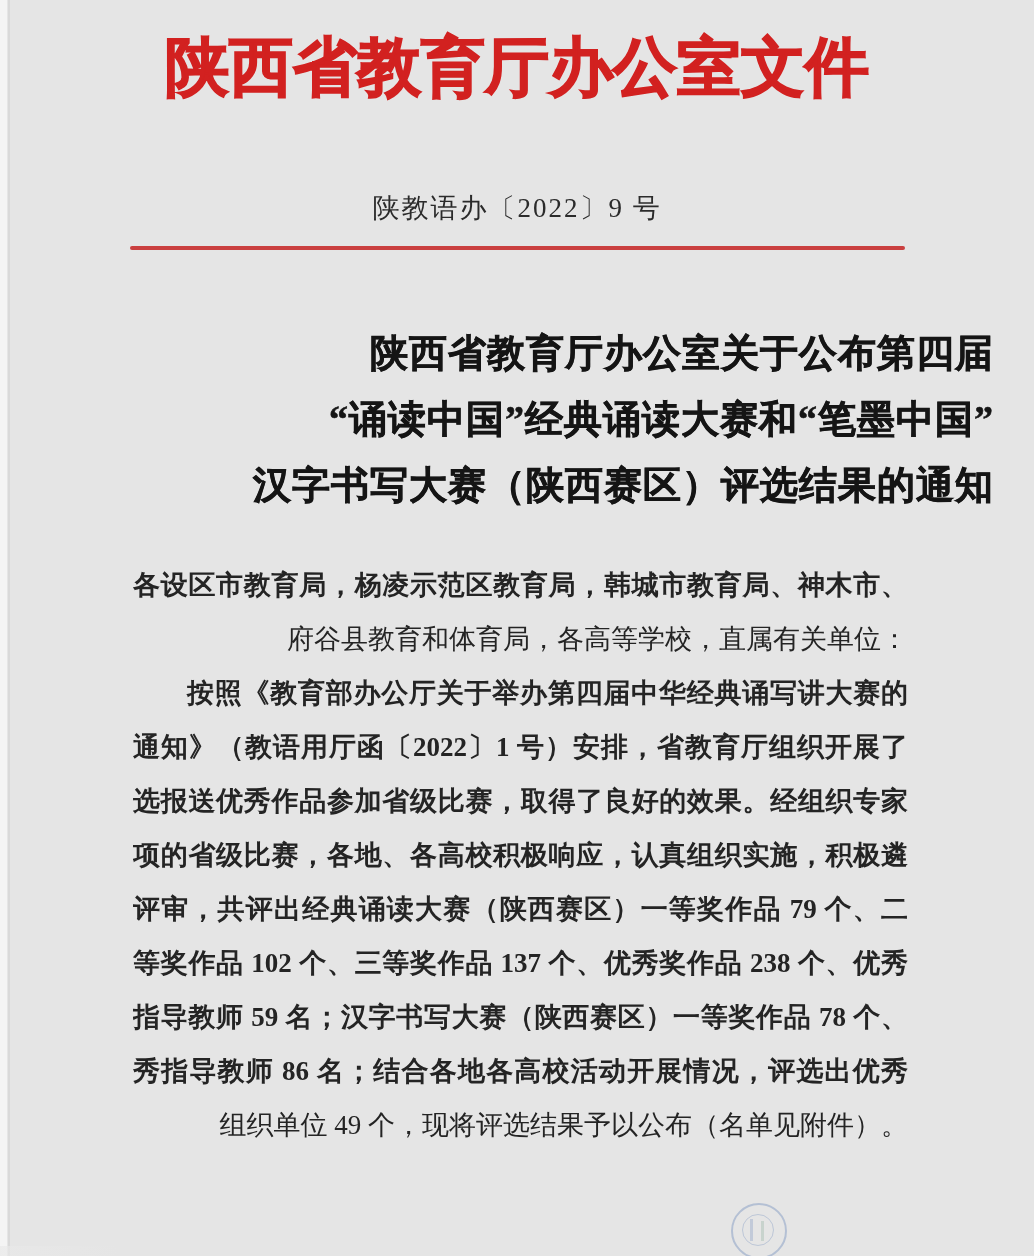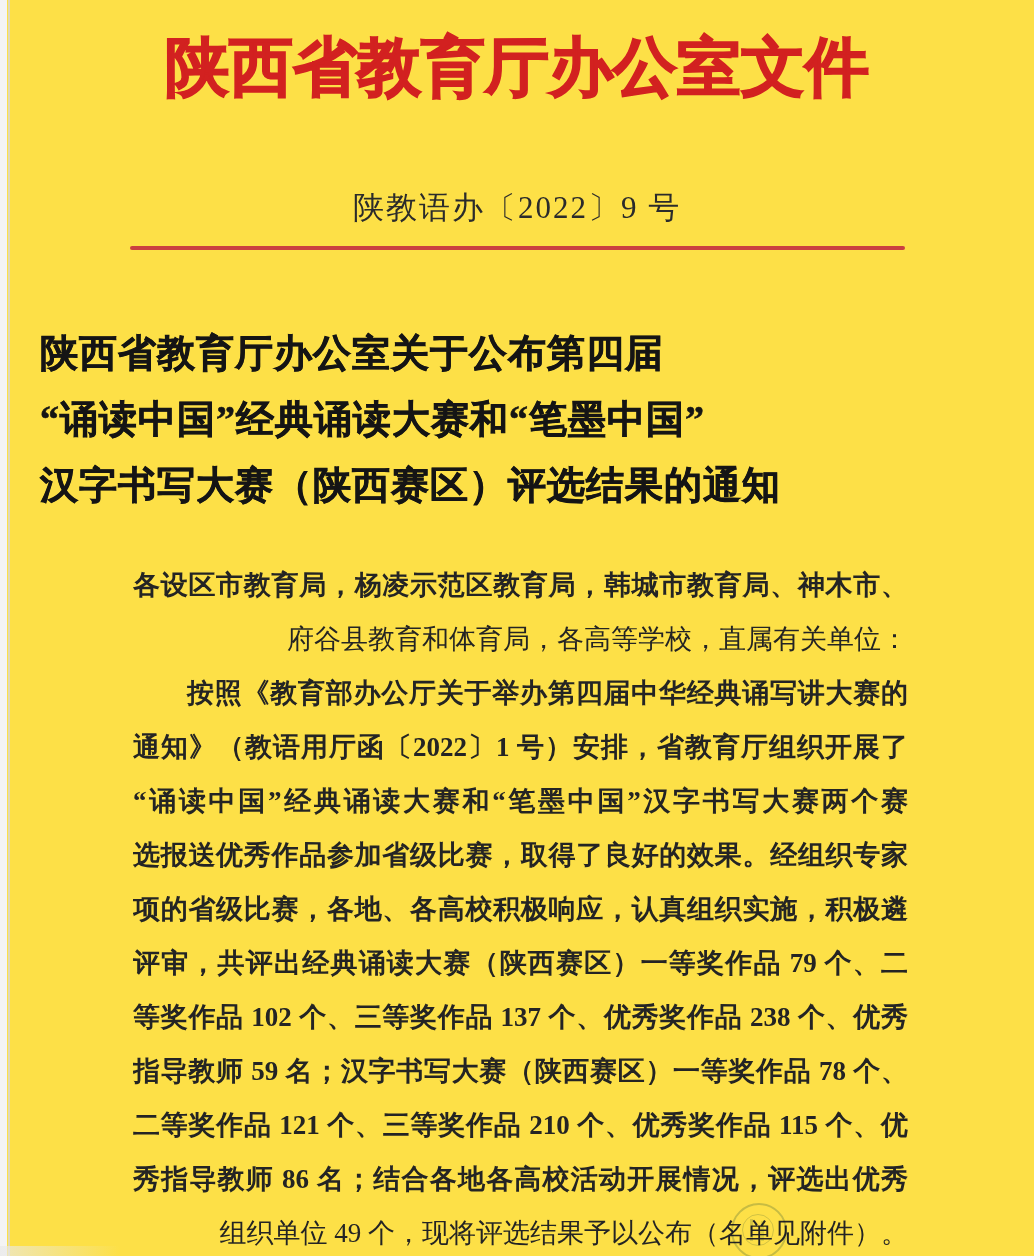--- a/index.html
+++ b/index.html
@@ -4,21 +4,21 @@
 <style>
   html, body {
     margin: 0;
     padding: 0;
     background: #ffffff;
   }
   .page {
     position: relative;
     width: 1034px;
     height: 1256px;
-    background: #fde047;
+    background: #e5e5e5;
     overflow: hidden;
     font-family: "Liberation Serif", "DejaVu Serif", serif;
   }
 
   
   .scan-edge-strip {
     position: absolute;
     left: 0; top: 0; bottom: 0;
     width: 7px;
     background: #f4f4f4;
@@ -51,21 +51,21 @@
     letter-spacing: 0px;
     -webkit-text-stroke: 1.5px #d22120;
   }
 
   
   .doc-number {
     position: absolute;
     top: 188px;
     left: 0; right: 0;
     text-align: center;
-    font-size: 31px;
+    font-size: 27px;
     line-height: 40px;
     color: #2b2b2b;
     letter-spacing: 2px;
   }
 
   
   .red-rule {
     position: absolute;
     top: 246px;
     left: 130px;
@@ -74,21 +74,21 @@
     background: #ca4040;
     border-radius: 2px;
   }
 
   
   .doc-title {
     position: absolute;
     top: 320px;
     left: 40px;
     right: 40px;
-    text-align: left;
+    text-align: right;
     font-size: 38px;
     line-height: 66px;
     font-weight: 700;
     color: #151515;
     letter-spacing: 1px;
     -webkit-text-stroke: 0.6px #151515;
   }
 
   
   .body-block {
@@ -170,27 +170,25 @@
     <div>陕西省教育厅办公室关于公布第四届</div>
     <div>“诵读中国”经典诵读大赛和“笔墨中国”</div>
     <div>汉字书写大赛（陕西赛区）评选结果的通知</div>
   </div>
 
   <div class="body-block">
     <div class="body-line fill">各设区市教育局，杨凌示范区教育局，韩城市教育局、神木市、</div>
     <div class="body-line">府谷县教育和体育局，各高等学校，直属有关单位：</div>
     <div class="body-line fill indent">按照《教育部办公厅关于举办第四届中华经典诵写讲大赛的</div>
     <div class="body-line fill">通知》（教语用厅函〔2022〕1 号）安排，省教育厅组织开展了</div>
-    <div class="body-line fill">“诵读中国”经典诵读大赛和“笔墨中国”汉字书写大赛两个赛</div>
     <div class="body-line fill">选报送优秀作品参加省级比赛，取得了良好的效果。经组织专家</div>
     <div class="body-line fill">项的省级比赛，各地、各高校积极响应，认真组织实施，积极遴</div>
     <div class="body-line fill">评审，共评出经典诵读大赛（陕西赛区）一等奖作品 79 个、二</div>
     <div class="body-line fill">等奖作品 102 个、三等奖作品 137 个、优秀奖作品 238 个、优秀</div>
     <div class="body-line fill">指导教师 59 名；汉字书写大赛（陕西赛区）一等奖作品 78 个、</div>
-    <div class="body-line fill">二等奖作品 121 个、三等奖作品 210 个、优秀奖作品 115 个、优</div>
     <div class="body-line fill">秀指导教师 86 名；结合各地各高校活动开展情况，评选出优秀</div>
     <div class="body-line">组织单位 49 个，现将评选结果予以公布（名单见附件）。</div>
   </div>
 
   <div class="seal-watermark">
     <div class="seal-inner"></div>
     <div class="seal-mark-a"></div>
     <div class="seal-mark-b"></div>
   </div>
 

